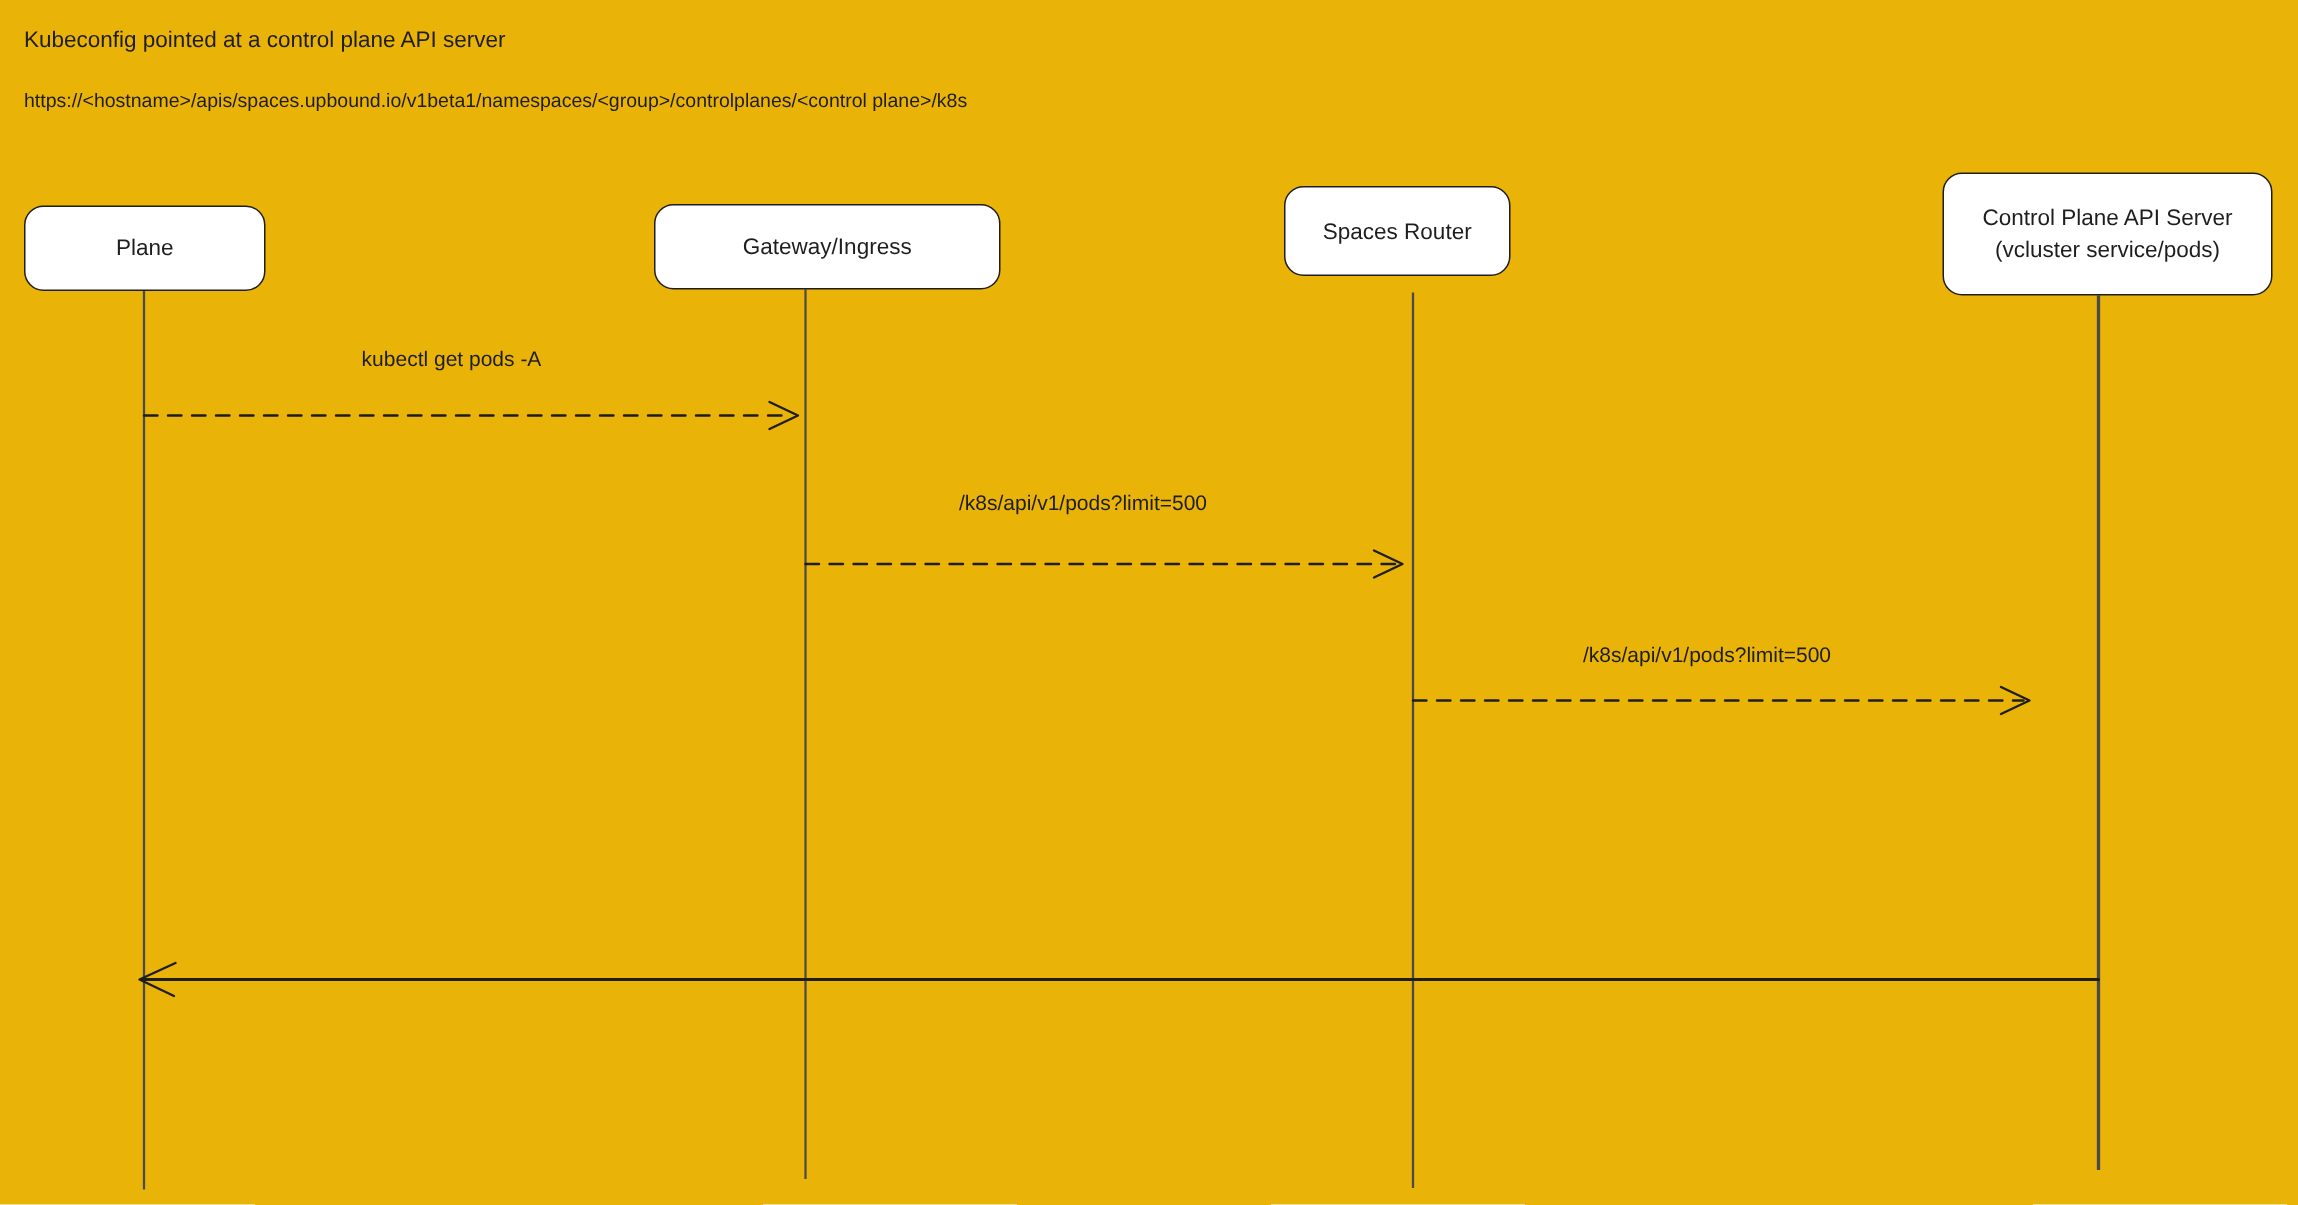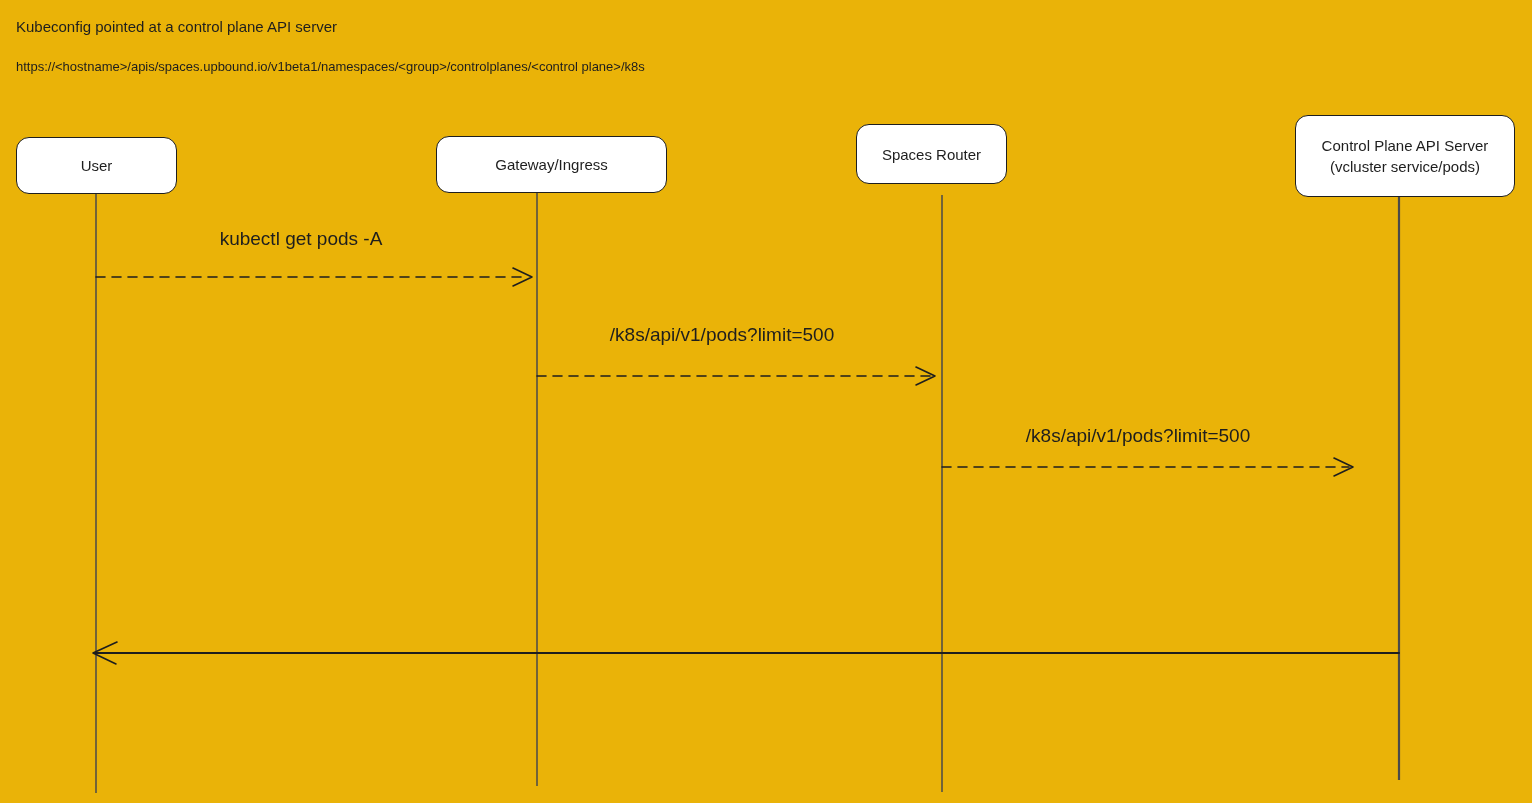--- a/index.html
+++ b/index.html
@@ -80,40 +80,40 @@
   .arrow-head {
     fill: none;
     stroke: #1e1e1e;
     stroke-width: 1.6;
     stroke-linecap: round;
     stroke-linejoin: round;
   }
   .msg-label {
     position: absolute;
     transform: translateX(-50%);
-    font-size: 19px;
+    font-size: 14px;
     line-height: 20px;
     white-space: nowrap;
     color: #1e1e1e;
     z-index: 2;
   }
   #mlabel-1 { left: 301px;  top: 229px; }
   #mlabel-2 { left: 722px;  top: 325px; }
   #mlabel-3 { left: 1138px; top: 426px; }
 </style>
 </head>
 <body>
 
 <div class="canvas">
 
   <div class="hdr-title">Kubeconfig pointed at a control plane API server</div>
   <div class="hdr-url">https://&lt;hostname&gt;/apis/spaces.upbound.io/v1beta1/namespaces/&lt;group&gt;/controlplanes/&lt;control plane&gt;/k8s</div>
 
   <div class="actor" id="actor-user">
-    <span class="actor-label">User</span>
+    <span class="actor-label">Plane</span>
   </div>
   <div class="actor" id="actor-gateway">
     <span class="actor-label">Gateway/Ingress</span>
   </div>
   <div class="actor" id="actor-spaces">
     <span class="actor-label">Spaces Router</span>
   </div>
   <div class="actor" id="actor-cp">
     <span class="actor-label">Control Plane API Server
 (vcluster service/pods)</span>

